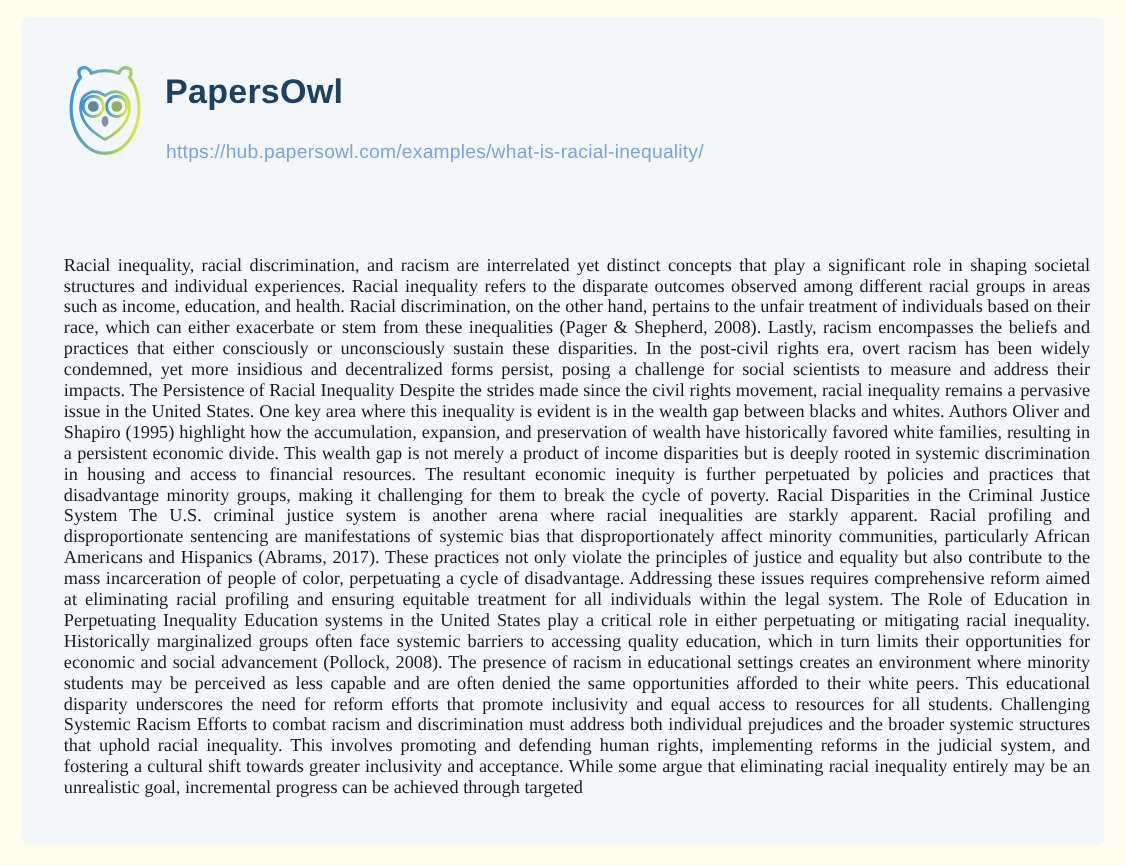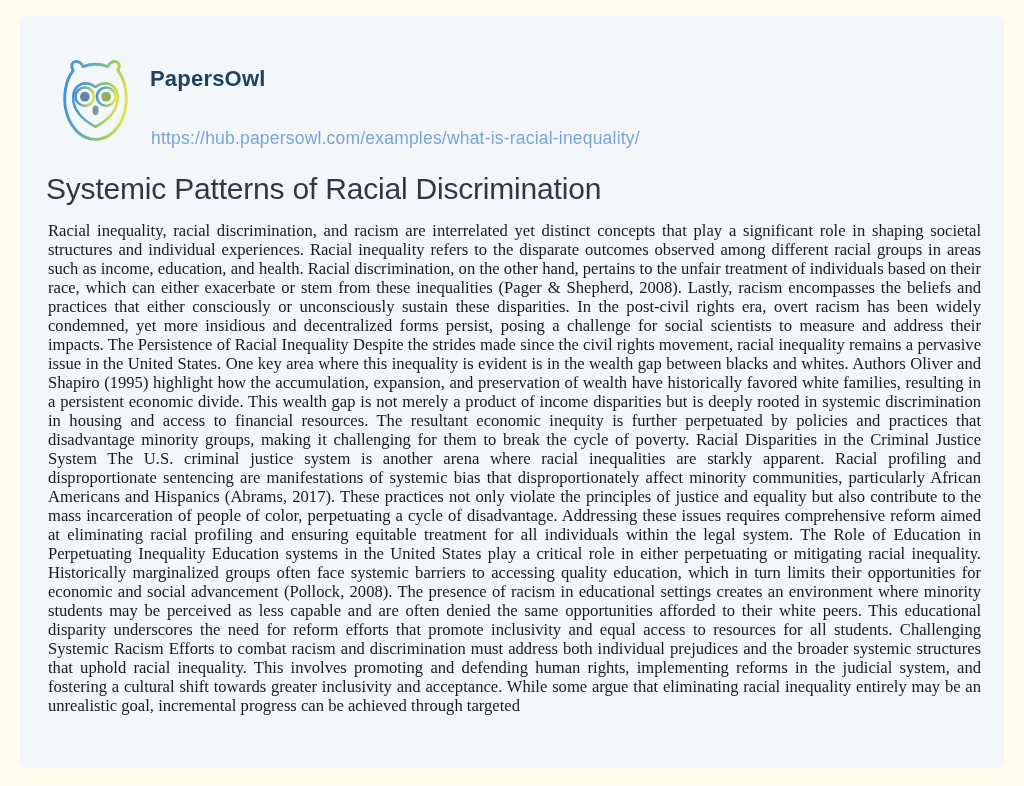--- a/index.html
+++ b/index.html
@@ -27,21 +27,21 @@
     position: absolute;
     left: 27px;
     top: 39px;
     width: 97px;
     height: 97px;
   }
   .brand-name {
     position: absolute;
     left: 130px;
     top: 51px;
-    font-size: 22px;
+    font-size: 31px;
     font-weight: bold;
     color: #1b4163;
     letter-spacing: 0.2px;
     line-height: 1.1;
   }
   .brand-url {
     position: absolute;
     left: 131px;
     top: 92px;
     font-size: 17.5px;
@@ -64,21 +64,21 @@
   .article-body {
     position: absolute;
     left: 26px;
     top: 203px;
     width: 933px;
     font-family: "Liberation Serif", serif;
     font-size: 16.6px;
     line-height: 19px;
     text-align: justify;
     color: #191919;
-    margin: 2px;
+    margin: 12px;
   }
 </style>
 </head>
 <body>
 
 <div class="panel">
 
   <div class="logo">
     <svg viewBox="0 0 100 100" width="97" height="97" aria-hidden="true">
       <defs>
@@ -100,17 +100,16 @@
       <circle cx="61" cy="43" r="5" fill="#93af62"></circle>
 
       <ellipse cx="50" cy="57" rx="3.2" ry="5" fill="#7e96a3"></ellipse>
     </svg>
   </div>
 
   <div class="brand-name">PapersOwl</div>
 
   <a class="brand-url">https://hub.papersowl.com/examples/what-is-racial-inequality/</a>
 
-  <h1 class="article-title">Systemic Patterns of Racial Discrimination</h1>
 
   <p class="article-body">Racial inequality, racial discrimination, and racism are interrelated yet distinct concepts that play a significant role in shaping societal structures and individual experiences. Racial inequality refers to the disparate outcomes observed among different racial groups in areas such as income, education, and health. Racial discrimination, on the other hand, pertains to the unfair treatment of individuals based on their race, which can either exacerbate or stem from these inequalities (Pager &amp; Shepherd, 2008). Lastly, racism encompasses the beliefs and practices that either consciously or unconsciously sustain these disparities. In the post-civil rights era, overt racism has been widely condemned, yet more insidious and decentralized forms persist, posing a challenge for social scientists to measure and address their impacts. The Persistence of Racial Inequality Despite the strides made since the civil rights movement, racial inequality remains a pervasive issue in the United States. One key area where this inequality is evident is in the wealth gap between blacks and whites. Authors Oliver and Shapiro (1995) highlight how the accumulation, expansion, and preservation of wealth have historically favored white families, resulting in a persistent economic divide. This wealth gap is not merely a product of income disparities but is deeply rooted in systemic discrimination in housing and access to financial resources. The resultant economic inequity is further perpetuated by policies and practices that disadvantage minority groups, making it challenging for them to break the cycle of poverty. Racial Disparities in the Criminal Justice System The U.S. criminal justice system is another arena where racial inequalities are starkly apparent. Racial profiling and disproportionate sentencing are manifestations of systemic bias that disproportionately affect minority communities, particularly African Americans and Hispanics (Abrams, 2017). These practices not only violate the principles of justice and equality but also contribute to the mass incarceration of people of color, perpetuating a cycle of disadvantage. Addressing these issues requires comprehensive reform aimed at eliminating racial profiling and ensuring equitable treatment for all individuals within the legal system. The Role of Education in Perpetuating Inequality Education systems in the United States play a critical role in either perpetuating or mitigating racial inequality. Historically marginalized groups often face systemic barriers to accessing quality education, which in turn limits their opportunities for economic and social advancement (Pollock, 2008). The presence of racism in educational settings creates an environment where minority students may be perceived as less capable and are often denied the same opportunities afforded to their white peers. This educational disparity underscores the need for reform efforts that promote inclusivity and equal access to resources for all students. Challenging Systemic Racism Efforts to combat racism and discrimination must address both individual prejudices and the broader systemic structures that uphold racial inequality. This involves promoting and defending human rights, implementing reforms in the judicial system, and fostering a cultural shift towards greater inclusivity and acceptance. While some argue that eliminating racial inequality entirely may be an unrealistic goal, incremental progress can be achieved through targeted</p>
 
 </div>
 
 </body></html>

